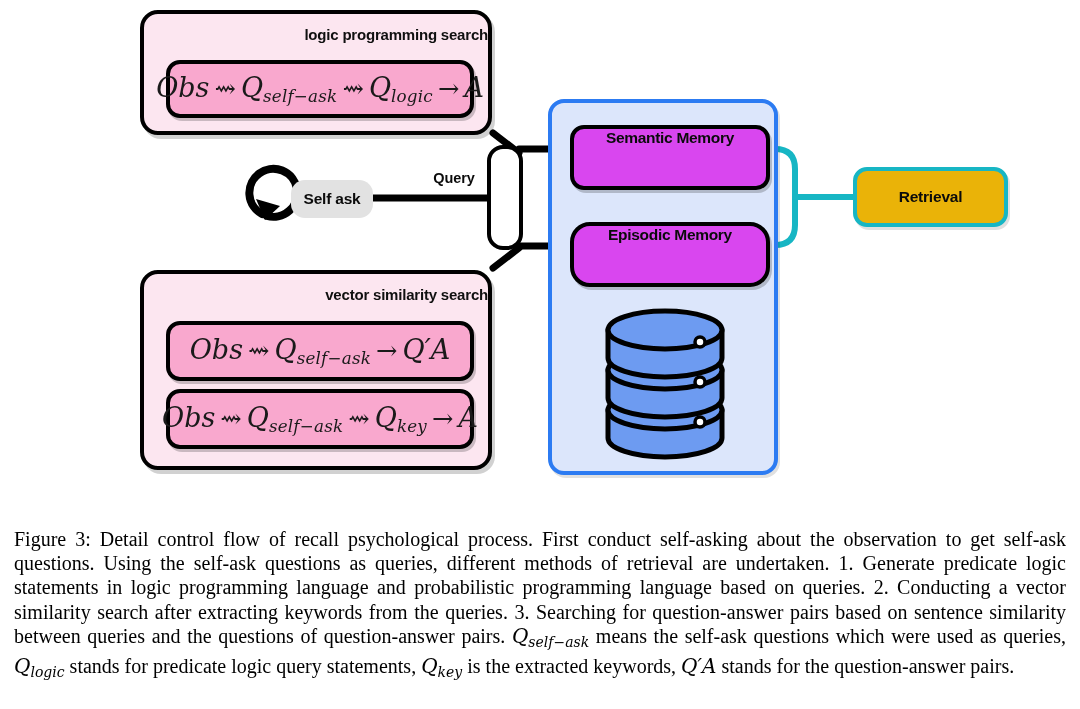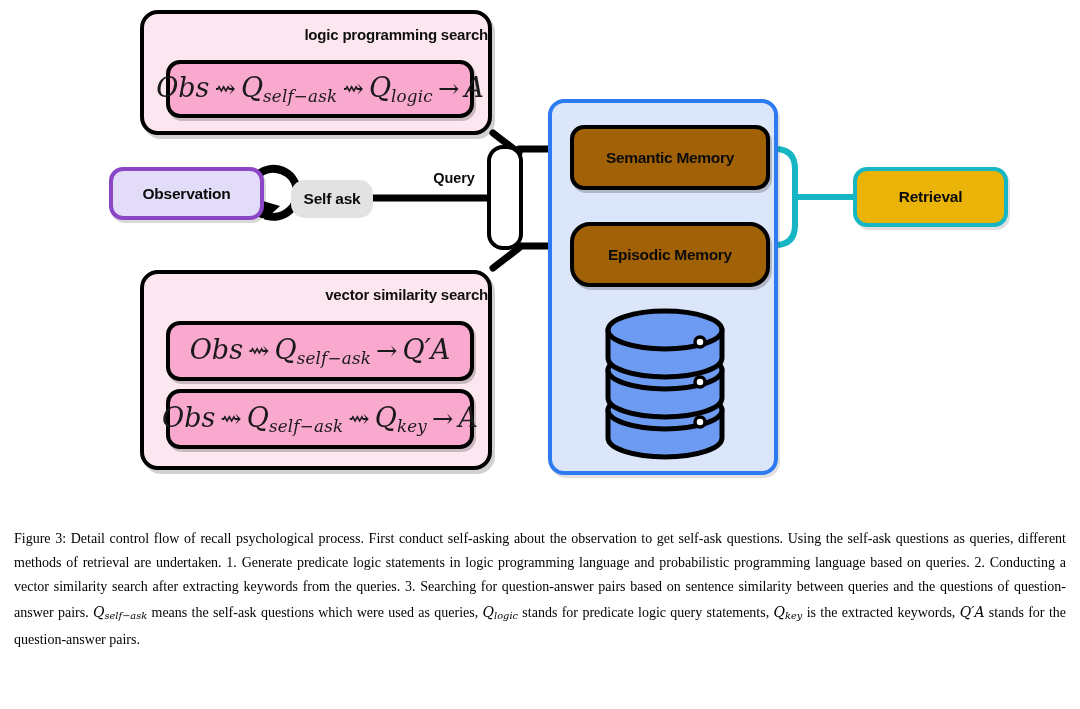--- a/index.html
+++ b/index.html
@@ -111,24 +111,24 @@
   }
 
   
   #memory-container {
     background: #DCE6FB;
     border: 4px solid #2C7BF2;
     border-radius: 16px;
     box-shadow: 2px 3px 0 rgba(0,0,0,0.12);
   }
   .memory-box {
-    background: #a16207;
-    border: 4px solid #000000;
-    border-radius: 14px;
-    display: flex; align-items: center; justify-content: center;
+    background: #d946ef;
+    border: 4px solid #000000;
+    border-radius: 14px;
+    display: flex; align-items: flex-start; justify-content: center;
     font-weight: bold; font-size: 15.5px; color: #0b0b0b;
     box-shadow: 2px 3px 0 rgba(0,0,0,0.2);
     letter-spacing: -0.3px;
     z-index: 6;
   }
 
   
   #retrieval {
     background: #eab308;
     border: 4px solid #17B6C4;
@@ -139,21 +139,21 @@
     letter-spacing: -0.2px;
   }
 
   
   #caption {
     position: absolute;
     left: 14px;
     top: 527px;
     width: 1052px;
     font-family: "Liberation Serif", "DejaVu Serif", serif;
-    font-size: 14px;
+    font-size: 20px;
     line-height: 24.2px;
     color: #000000;
     text-align: justify;
     text-justify: inter-word;
   }
   #caption .mathv {
     font-family: "DejaVu Serif", "Liberation Serif", serif;
     font-style: italic;
   }
   #caption .mathv sub {
@@ -196,23 +196,20 @@
   <div class="node pink-panel" id="vector-panel" style="left:140px; top:270px; width:352px; height:200px;">
     <div class="panel-title" style="margin-top:12px;">vector similarity search</div>
     <div class="formula-box" style="position:absolute; left:22px; top:47px; width:300px; height:52px;">
       <span class="formula"><i>Obs</i><span class="op">⇝</span><i>Q</i><sub>self−ask</sub><span class="op">→</span><i>Q′A</i></span>
     </div>
     <div class="formula-box" style="position:absolute; left:22px; top:115px; width:300px; height:52px;">
       <span class="formula"><i>Obs</i><span class="op">⇝</span><i>Q</i><sub>self−ask</sub><span class="op">⇝</span><i>Q</i><sub>key</sub><span class="op">→</span><i>A</i></span>
     </div>
   </div>
 
-  <div class="node" id="observation" style="left:109px; top:167px; width:155px; height:53px;">
-    <span>Observation</span>
-  </div>
 
   <div class="node" id="self-ask" style="left:291px; top:180px; width:82px; height:38px;">
     <span>Self ask</span>
   </div>
 
   <div class="node" id="query-label" style="left:412px; top:170px; width:84px; height:20px;">Query</div>
 
   <div class="node" id="junction" style="left:487px; top:145px; width:36px; height:105px;"></div>
 
   <div class="node" id="memory-container" style="left:548px; top:99px; width:230px; height:376px;">

